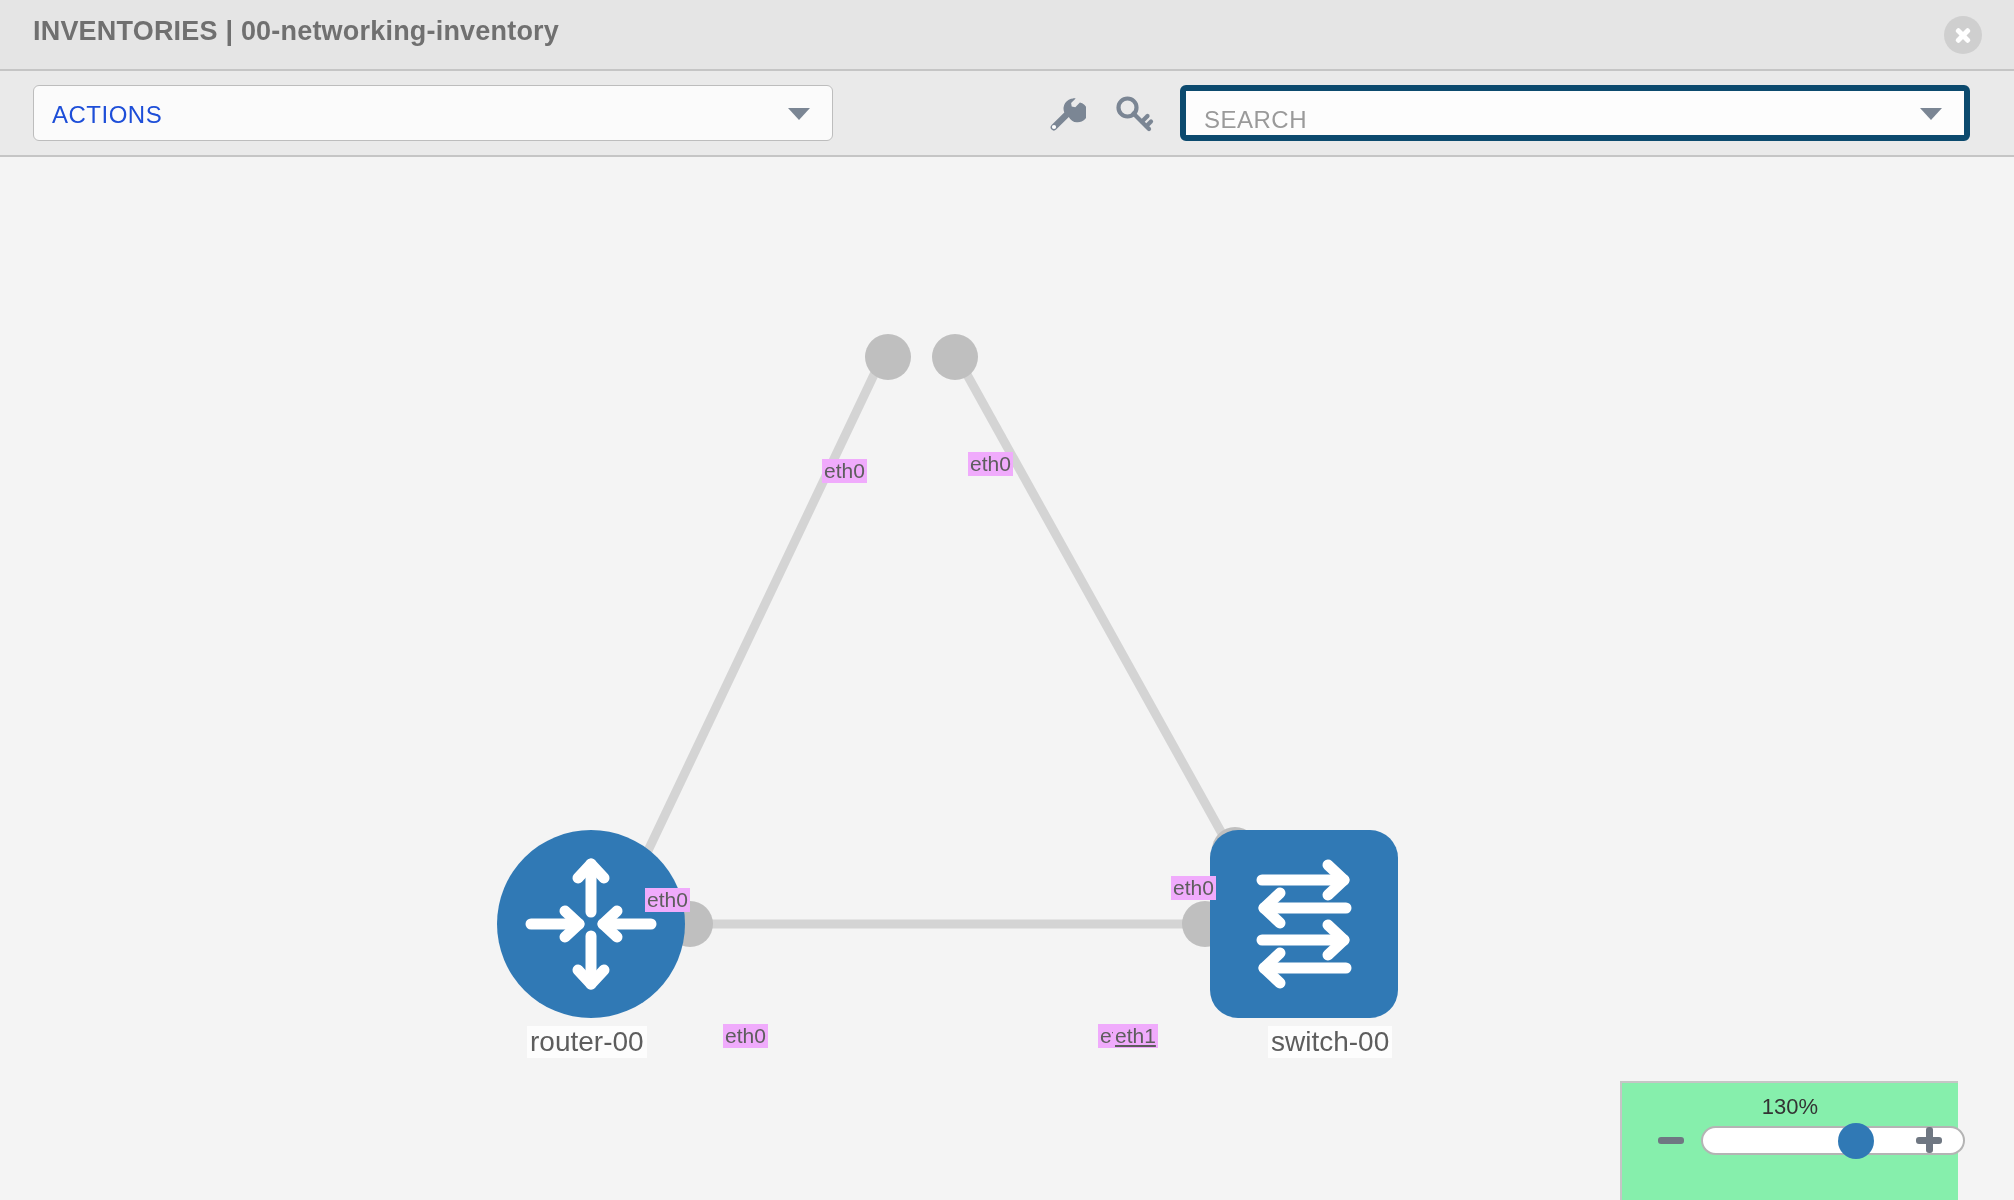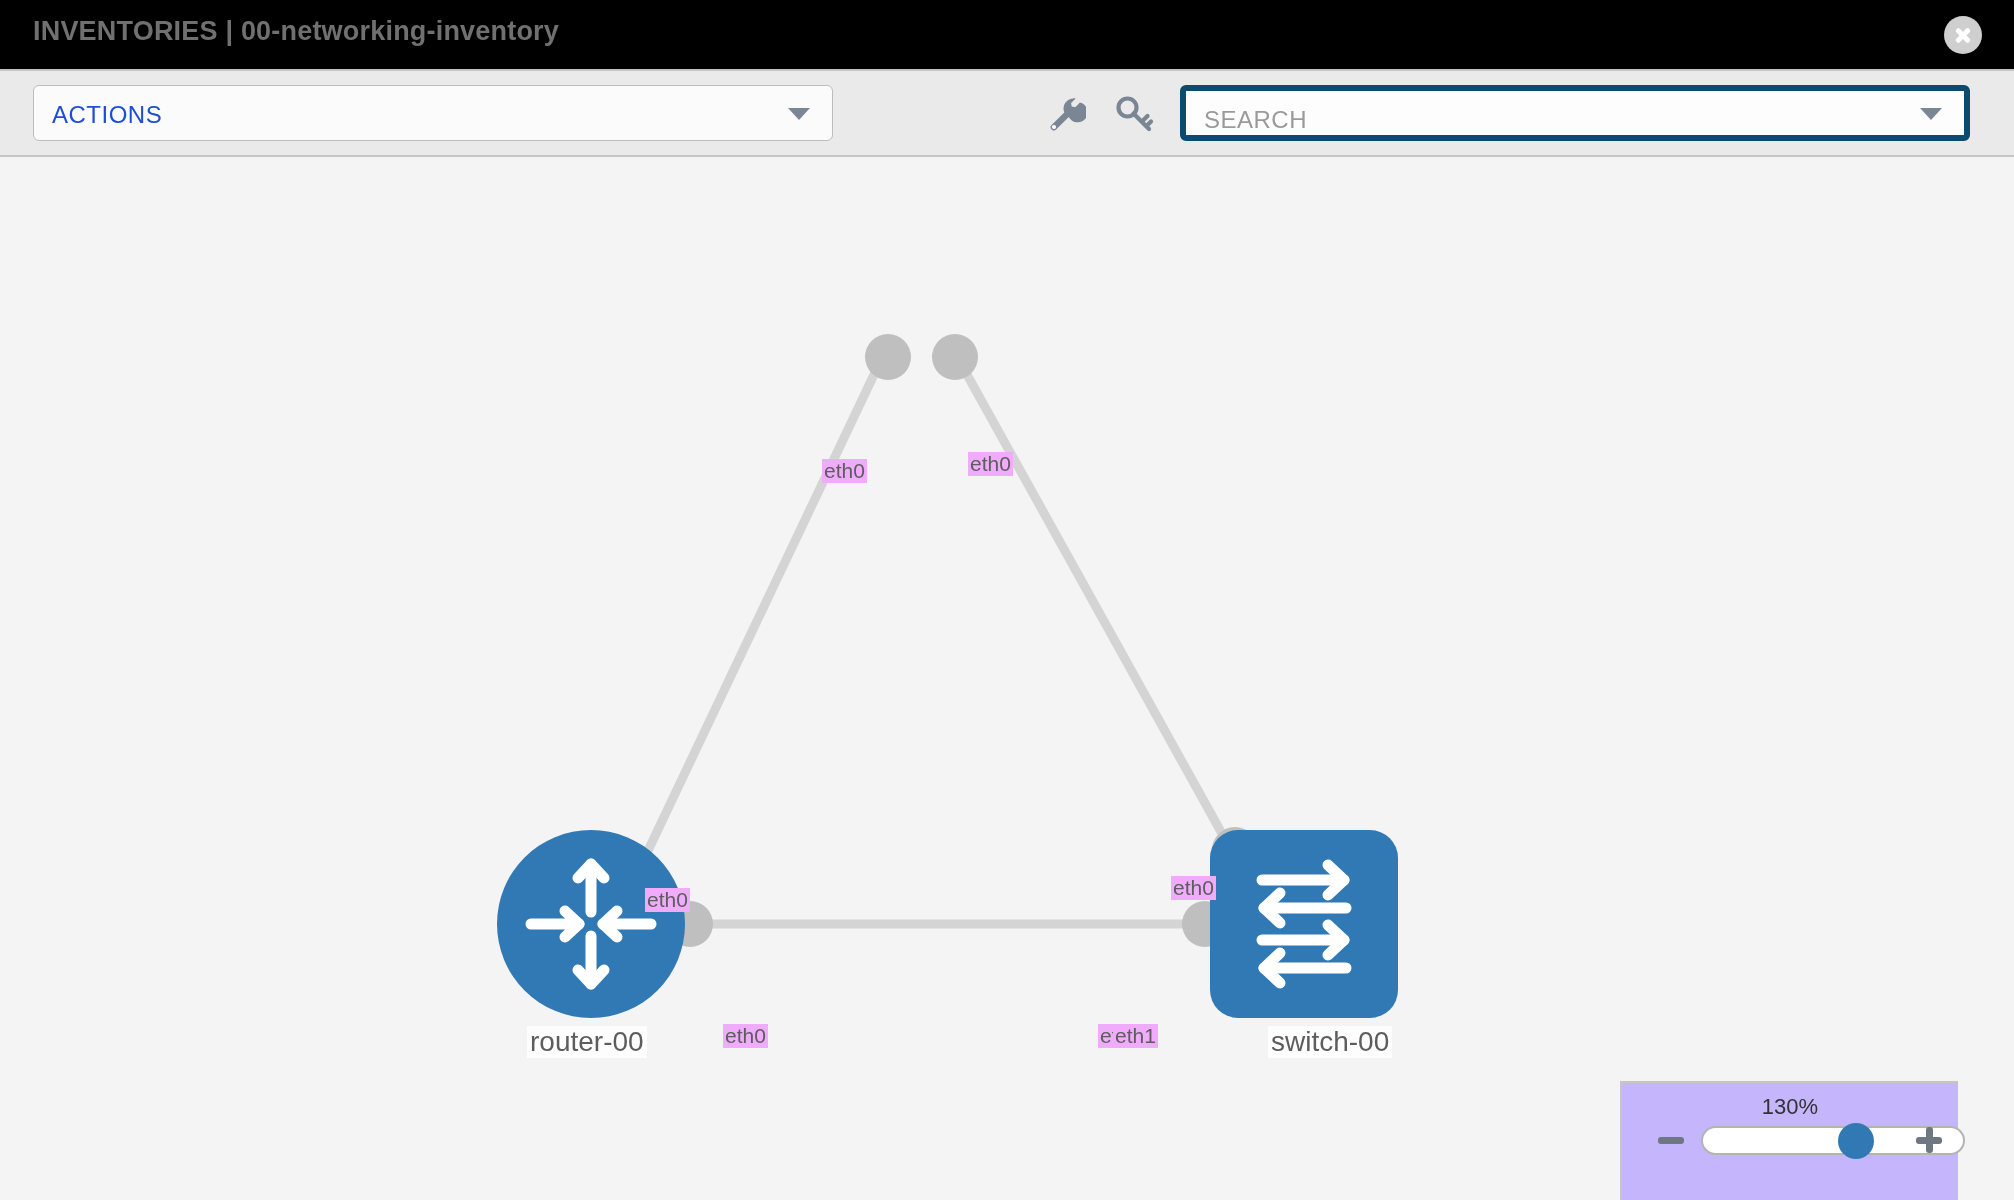--- a/index.html
+++ b/index.html
@@ -17,21 +17,21 @@
     height: 1200px;
     background: #ffffff;
   }
 
   
   .header {
     position: absolute;
     left: 0; top: 0;
     width: 2014px;
     height: 71px;
-    background: #000000;
+    background: #e5e5e5;
     border-bottom: 2px solid #c5c5c5;
     box-sizing: border-box;
   }
   .header-title {
     position: absolute;
     left: 33px;
     top: 16px;
     font-size: 27px;
     font-weight: bold;
     color: #707070;
@@ -198,21 +198,21 @@
     padding: 0 2px;
   }
 
   
   .zoom-panel {
     position: absolute;
     left: 1620px;
     top: 1081px;
     width: 338px;
     height: 119px;
-    background: #c4b5fd;
+    background: #86efac;
     border: 2px solid #c5c5c5;
     border-right: none;
     border-bottom: none;
     box-sizing: border-box;
   }
   .zoom-value {
     position: absolute;
     top: 11px;
     width: 100%;
     text-align: center;
@@ -361,21 +361,21 @@
       </svg>
       <div class="node-label" style="left:26px; top:196px;margin-left:32px;">switch-00</div>
     </div>
 
     <div class="edge-label" style="left:822px; top:302px;">eth0</div>
     <div class="edge-label" style="left:968px; top:295px;">eth0</div>
     <div class="edge-label" style="left:645px; top:731px;">eth0</div>
     <div class="edge-label" style="left:1171px; top:719px;">eth0</div>
     <div class="edge-label" style="left:723px; top:867px;">eth0</div>
     <div class="edge-label" style="left:1098px; top:867px;">eth0</div>
-    <div class="edge-label" style="left:1113px; top:867px;">eth1</div>
+    <div class="edge-label" style="left:1113px; top:867px;text-decoration:underline;">eth1</div>
 
   </div>
 
   <div class="zoom-panel">
     <div class="zoom-value">130%</div>
     <div class="zoom-minus"></div>
     <div class="zoom-track">
       <div class="zoom-thumb" id="zoom-thumb" style="left: 134.52px;"></div>
     </div>
     <div class="zoom-plus"></div>

